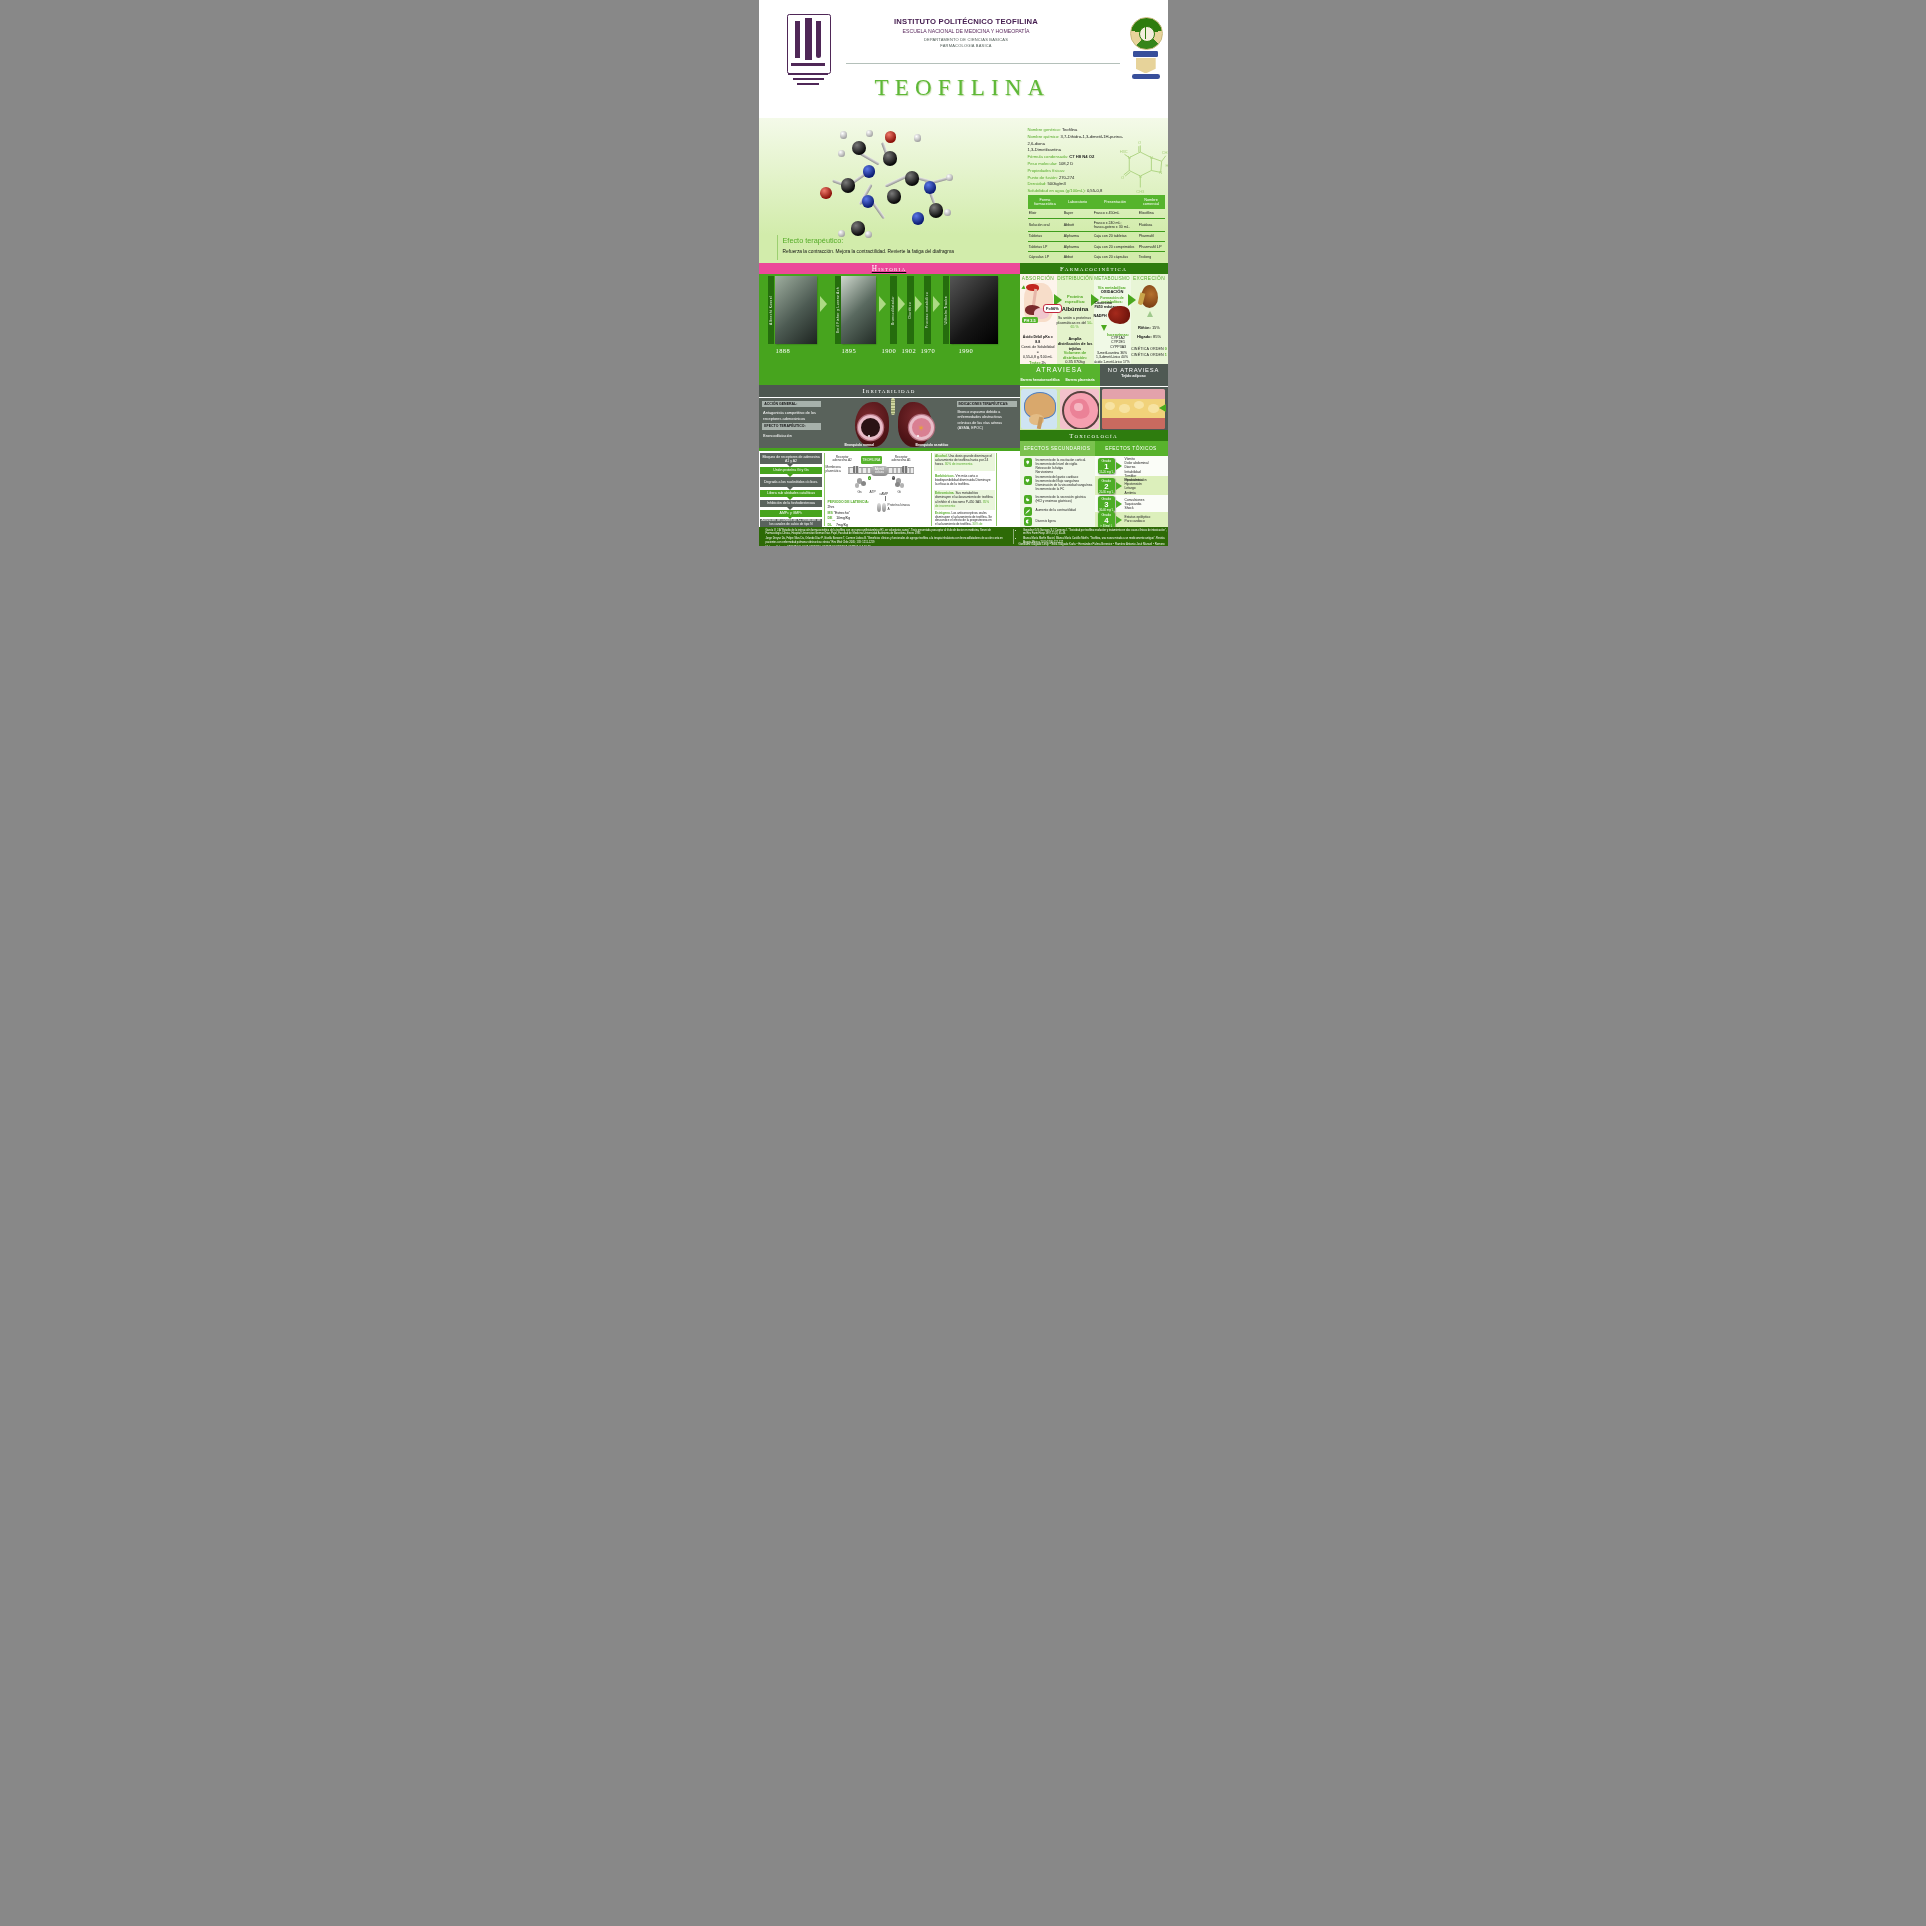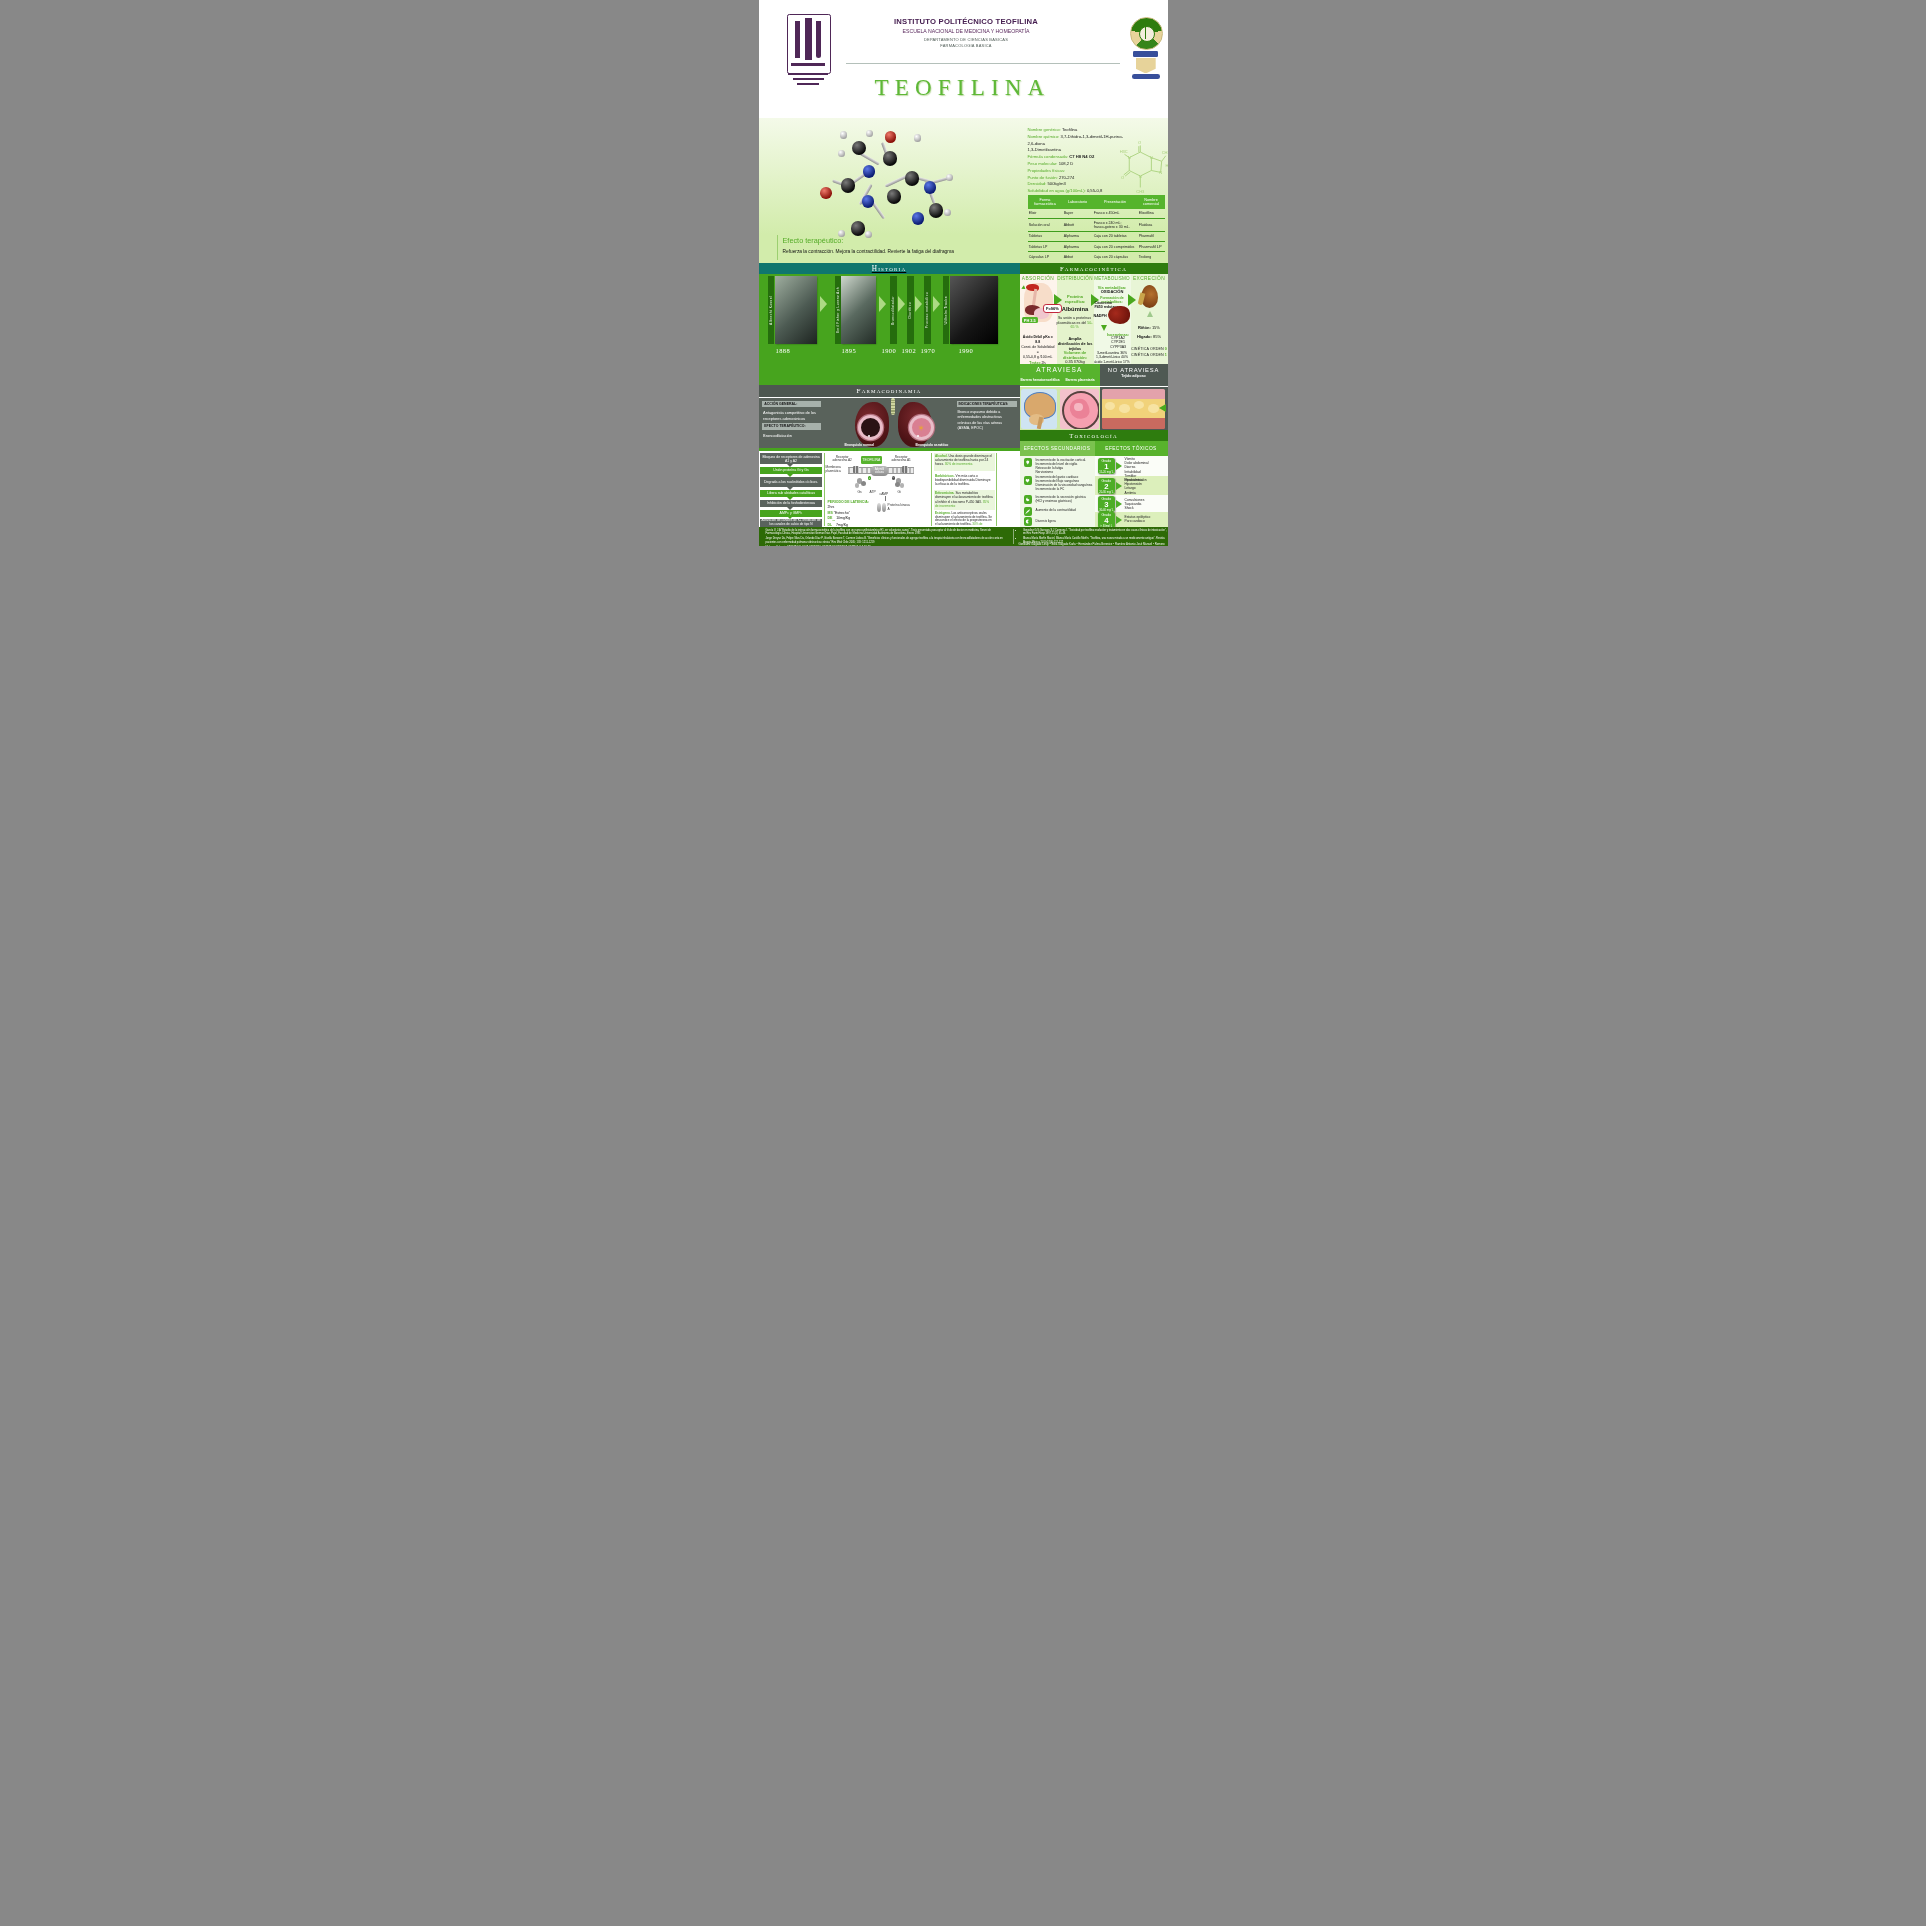--- a/index.html
+++ b/index.html
@@ -192,21 +192,21 @@
         <div>Abbot</div>
         <div class="pre">Caja con 20 cápsulas</div>
         <div>Teolong</div>
     </div>
   </div>
 
   <div class="abs" style="left:18.5px;top:235px;width:1.2px;height:25px;background:#9ccf70;"></div>
   <div class="abs" style="left:24px;top:236px;width:154px;font-size:7.3px;color:#54ab27;">Efecto terapéutico:</div>
   <div class="abs" style="left:24px;top:249px;width:223px;font-size:4.8px;color:#111;">Refuerza la contracción. Mejora la contractilidad. Revierte la fatiga del diafragma</div>
 
-  <div class="abs flexc" style="left:0;top:263px;width:261px;height:10.8px;background:#0f766e;text-decoration:underline;">
+  <div class="abs flexc" style="left:0;top:263px;width:261px;height:10.8px;background:#ec4899;text-decoration:underline;">
     <span class="serifband" style="font-size:7.3px;">Historia</span>
   </div>
   <div class="abs flexc" style="left:261px;top:263px;width:148px;height:10.8px;background:#2e7c0e;">
     <span class="serifband" style="font-size:6.5px;">Farmacocinética</span>
   </div>
 
   <div class="abs" style="left:0;top:274px;width:261px;height:111px;background:#47a41e;">
     <div class="abs tl-bar flexc" style="left:9.2px;top:2.3px;width:6.5px;height:68px;">
         <span>Albrecht Kossel</span>
       </div>
@@ -435,21 +435,21 @@
   <div class="abs grade-box" style="left:339px;top:512px;">
     <div class="g1">Grado</div>
     <div class="g2">4</div>
     <div class="g3">&gt; 40mg/ L</div>
   </div>
   <div class="abs tri-r" style="left:357px;top:516px;border-left-color:#4dad25;"></div>
   <div class="abs pre" style="left:366px;top:515px;width:42px;font-size:3.3px;color:#222;line-height:1.28;">Estatus epiléptico
 Paro cardiaco</div>
 
   <div class="abs flexc" style="left:0;top:385px;width:261px;height:12.3px;background:#4d5750;">
-    <span class="serifband" style="font-size:7px;">Farmacodinamia</span>
+    <span class="serifband" style="font-size:7px;">Irritabilidad</span>
   </div>
 
   <div class="abs" style="left:0;top:398px;width:261px;height:51px;background:#59625b;">
     <div class="abs chip" style="left:3.9px;top:3.1px;width:57px;">ACCIÓN GENERAL:</div>
     <div class="abs" style="left:4.6px;top:12.3px;width:59px;color:#fff;font-size:3.9px;line-height:1.35;">Antagonista competitivo de los receptores adenosinicos</div>
     <div class="abs chip" style="left:3.9px;top:25.4px;width:57px;">EFECTO TERAPÉUTICO:</div>
     <div class="abs" style="left:4.6px;top:35px;width:59px;color:#fff;font-size:3.9px;">Broncodilatación</div>
 
     <div class="abs" style="left:81px;top:0;width:108px;height:51px;">
       <div class="abs" style="left:51px;top:0;width:4.6px;height:17px;background:repeating-linear-gradient(180deg,#cfd6a0 0 1.5px,#9aa36e 1.5px 2.7px);border-radius:1.9px;"></div>

